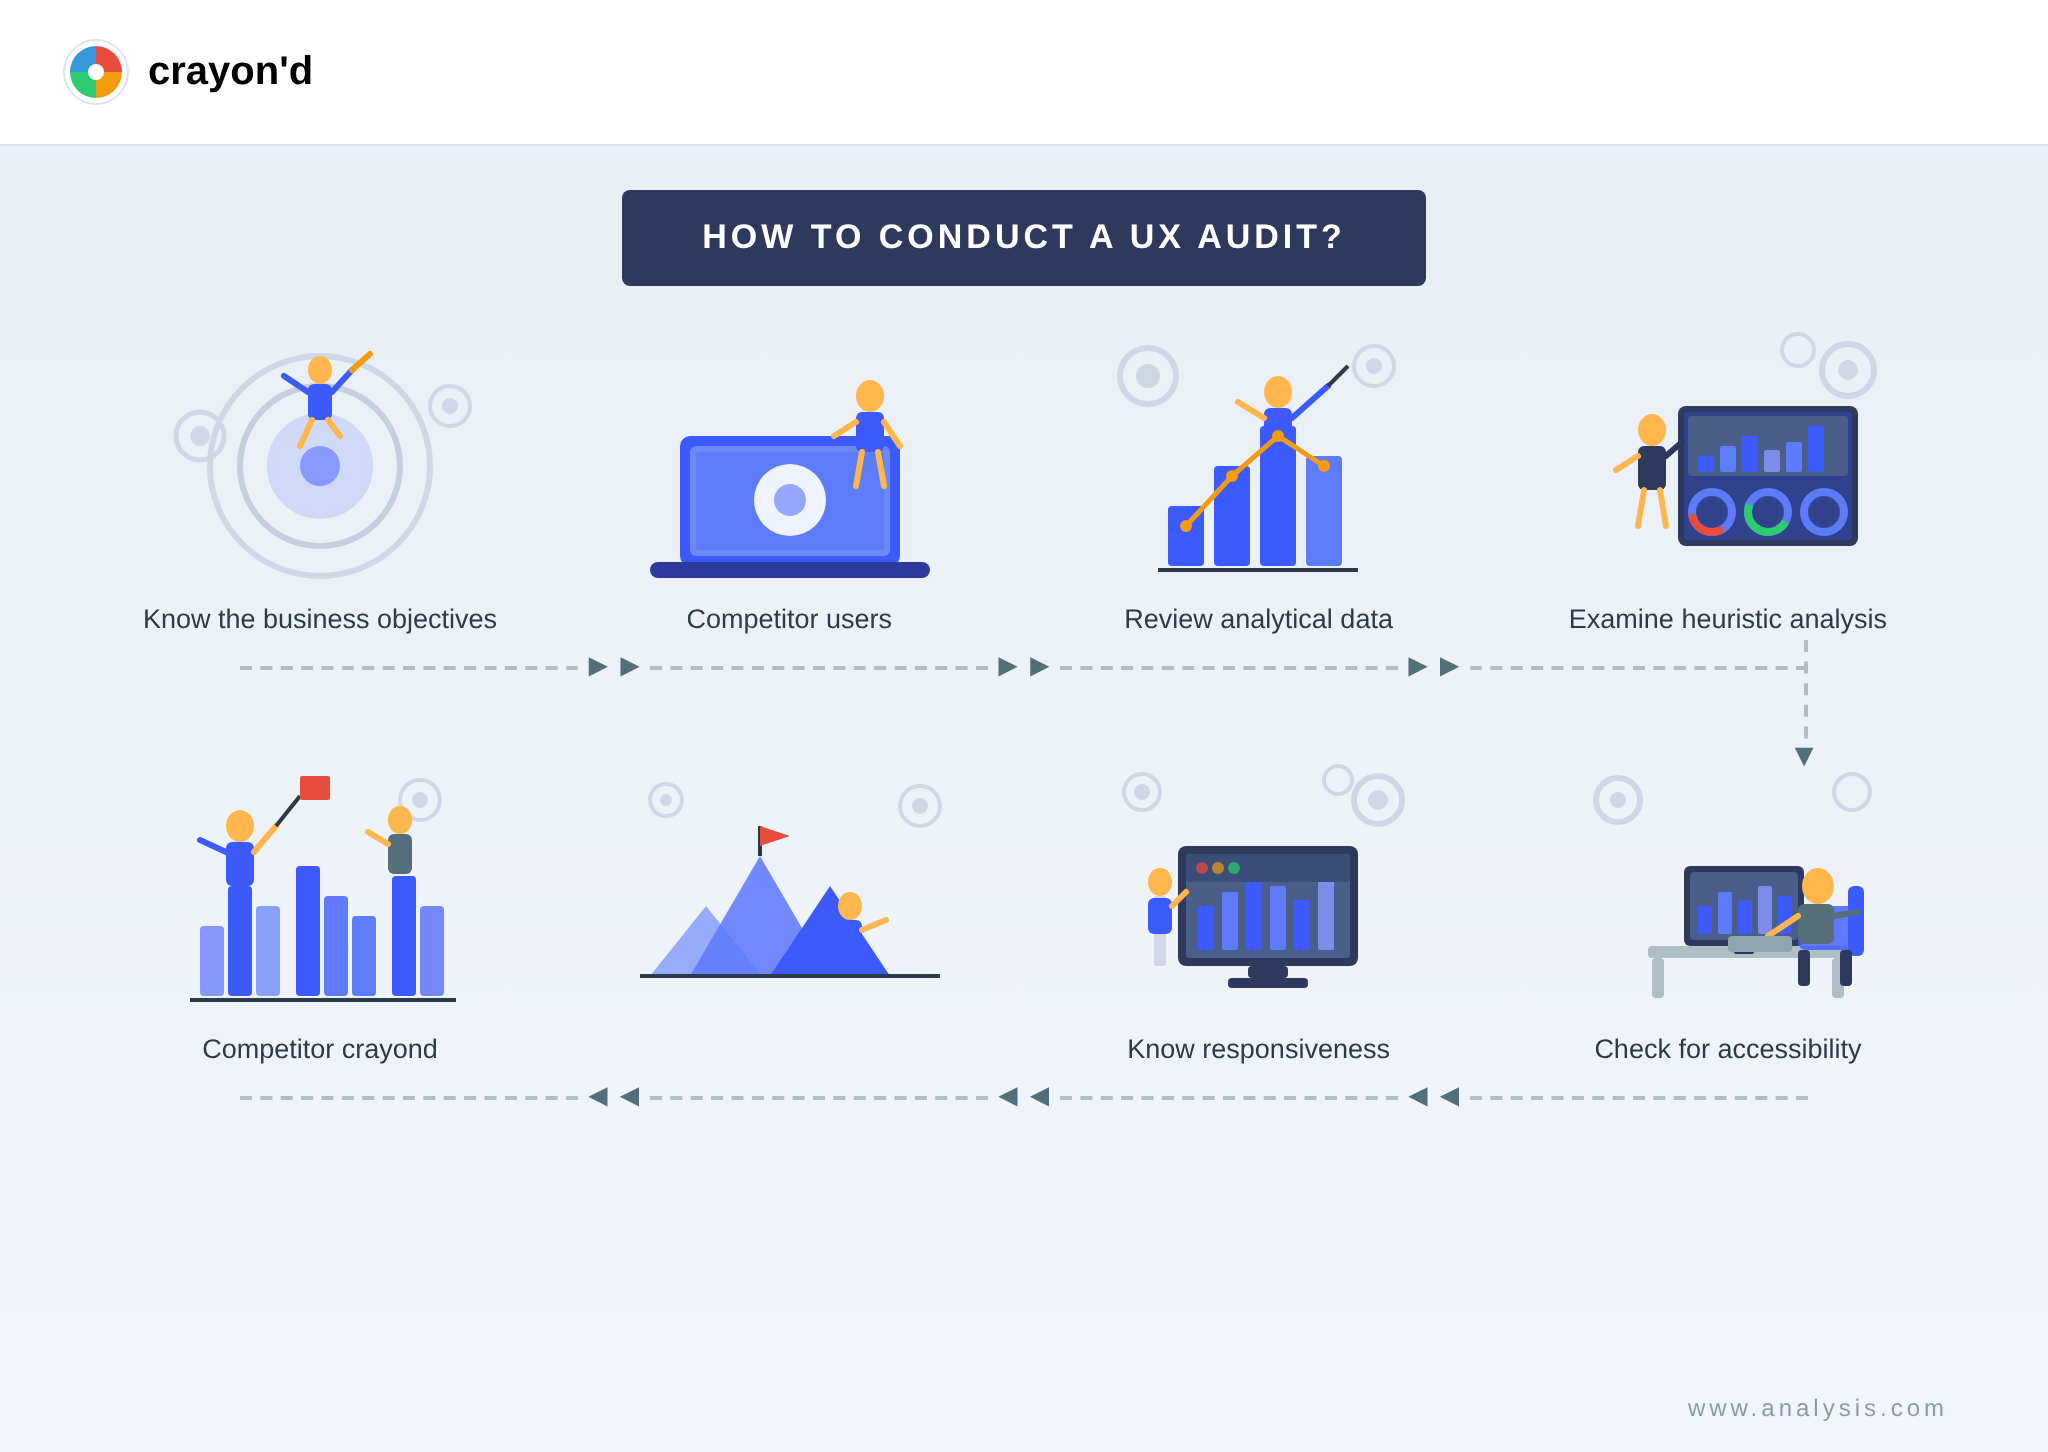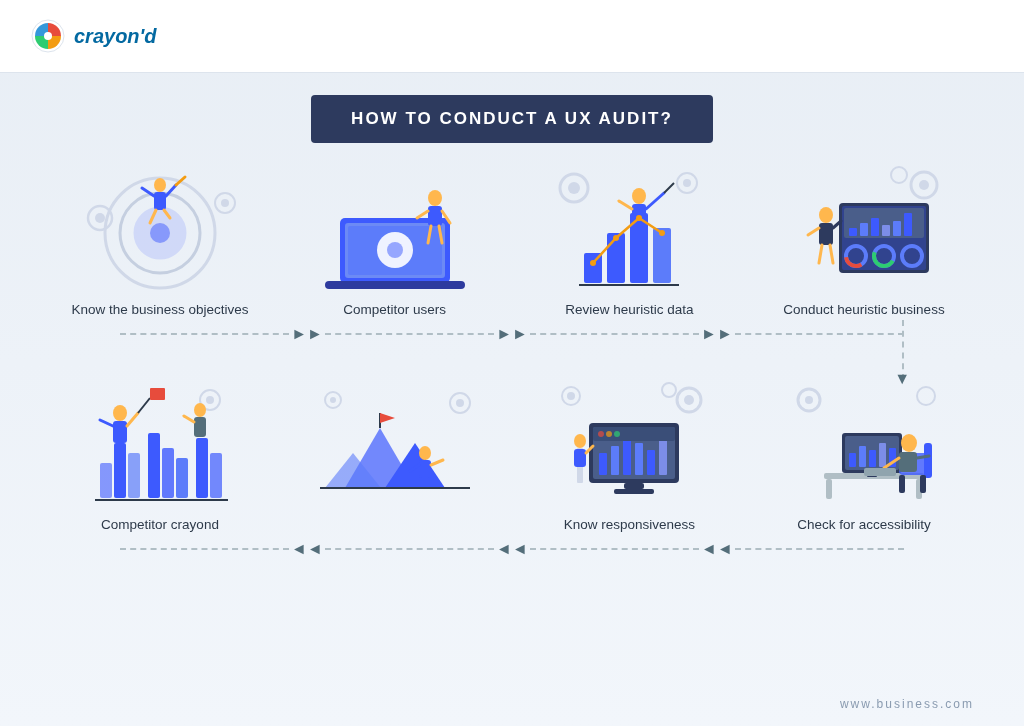--- a/index.html
+++ b/index.html
@@ -35,22 +35,21 @@
     }
 
     .logo-icon {
       width: 36px;
       height: 36px;
     }
 
     .logo-text {
       font-size: 20px;
       font-weight: 700;
-      color: #0369a1;
-      font-style: italic;
+      color: #000000;
     }
 
     
     .title-banner {
       display: flex;
       justify-content: center;
       margin: 22px 0 10px 0;
     }
 
     .title-box {
@@ -223,21 +222,21 @@
             <line x1="97" y1="46" x2="115" y2="30" stroke="#3d5afe" stroke-width="3" stroke-linecap="round"></line>
             <line x1="115" y1="30" x2="125" y2="20" stroke="#2d3a4a" stroke-width="2"></line>
 
             <polyline points="44,100 67,75 90,55 113,70" fill="none" stroke="#f39c12" stroke-width="2.5"></polyline>
             <circle cx="44" cy="100" r="3" fill="#f39c12"></circle>
             <circle cx="67" cy="75" r="3" fill="#f39c12"></circle>
             <circle cx="90" cy="55" r="3" fill="#f39c12"></circle>
             <circle cx="113" cy="70" r="3" fill="#f39c12"></circle>
           </svg>
         </div>
-        <div class="step-label">Review heuristic data</div>
+        <div class="step-label">Review analytical data</div>
       </div>
 
       <div class="step-item">
         <div class="step-illustration">
           <svg viewBox="0 0 160 130" width="160" height="130">
 
             <circle cx="140" cy="22" r="13" fill="none" stroke="#d0d8e8" stroke-width="3"></circle>
             <circle cx="140" cy="22" r="5" fill="#d0d8e8"></circle>
             <circle cx="115" cy="12" r="8" fill="none" stroke="#d0d8e8" stroke-width="2"></circle>
 
@@ -259,21 +258,21 @@
             <circle cx="128" cy="93" r="10" fill="none" stroke="#5c7cfa" stroke-width="4"></circle>
 
             <ellipse cx="42" cy="52" rx="7" ry="8" fill="#ffb74d"></ellipse>
             <rect x="35" y="60" width="14" height="22" rx="3" fill="#2d3a5e"></rect>
             <line x1="35" y1="65" x2="24" y2="72" stroke="#ffb74d" stroke-width="3" stroke-linecap="round"></line>
             <line x1="49" y1="65" x2="57" y2="58" stroke="#2d3a5e" stroke-width="3" stroke-linecap="round"></line>
             <line x1="38" y1="82" x2="35" y2="100" stroke="#ffb74d" stroke-width="3" stroke-linecap="round"></line>
             <line x1="46" y1="82" x2="49" y2="100" stroke="#ffb74d" stroke-width="3" stroke-linecap="round"></line>
           </svg>
         </div>
-        <div class="step-label">Conduct heuristic business</div>
+        <div class="step-label">Examine heuristic analysis</div>
       </div>
 
     </div>
 
     <div style="display:flex; align-items:center; padding: 2px 60px; height:28px; position:relative;">
       <div style="flex:1; border-top: 2px dashed #b0bec5;"></div>
       <span style="color:#546e7a; font-size:16px; margin:0 2px;">►►</span>
       <div style="flex:1; border-top: 2px dashed #b0bec5;"></div>
       <span style="color:#546e7a; font-size:16px; margin:0 2px;">►►</span>
       <div style="flex:1; border-top: 2px dashed #b0bec5;"></div>
@@ -432,15 +431,15 @@
       <span style="color:#546e7a; font-size:16px; margin:0 2px; transform:scaleX(-1); display:inline-block;">►►</span>
       <div style="flex:1; border-top: 2px dashed #b0bec5;"></div>
       <span style="color:#546e7a; font-size:16px; margin:0 2px; transform:scaleX(-1); display:inline-block;">►►</span>
       <div style="flex:1; border-top: 2px dashed #b0bec5;"></div>
       <span style="color:#546e7a; font-size:16px; margin:0 2px; transform:scaleX(-1); display:inline-block;">►►</span>
       <div style="flex:1; border-top: 2px dashed #b0bec5;"></div>
     </div>
 
   </div>
 
-  <div class="footer">www.business.com</div>
+  <div class="footer">www.analysis.com</div>
 
 </div>
 
 </body></html>

